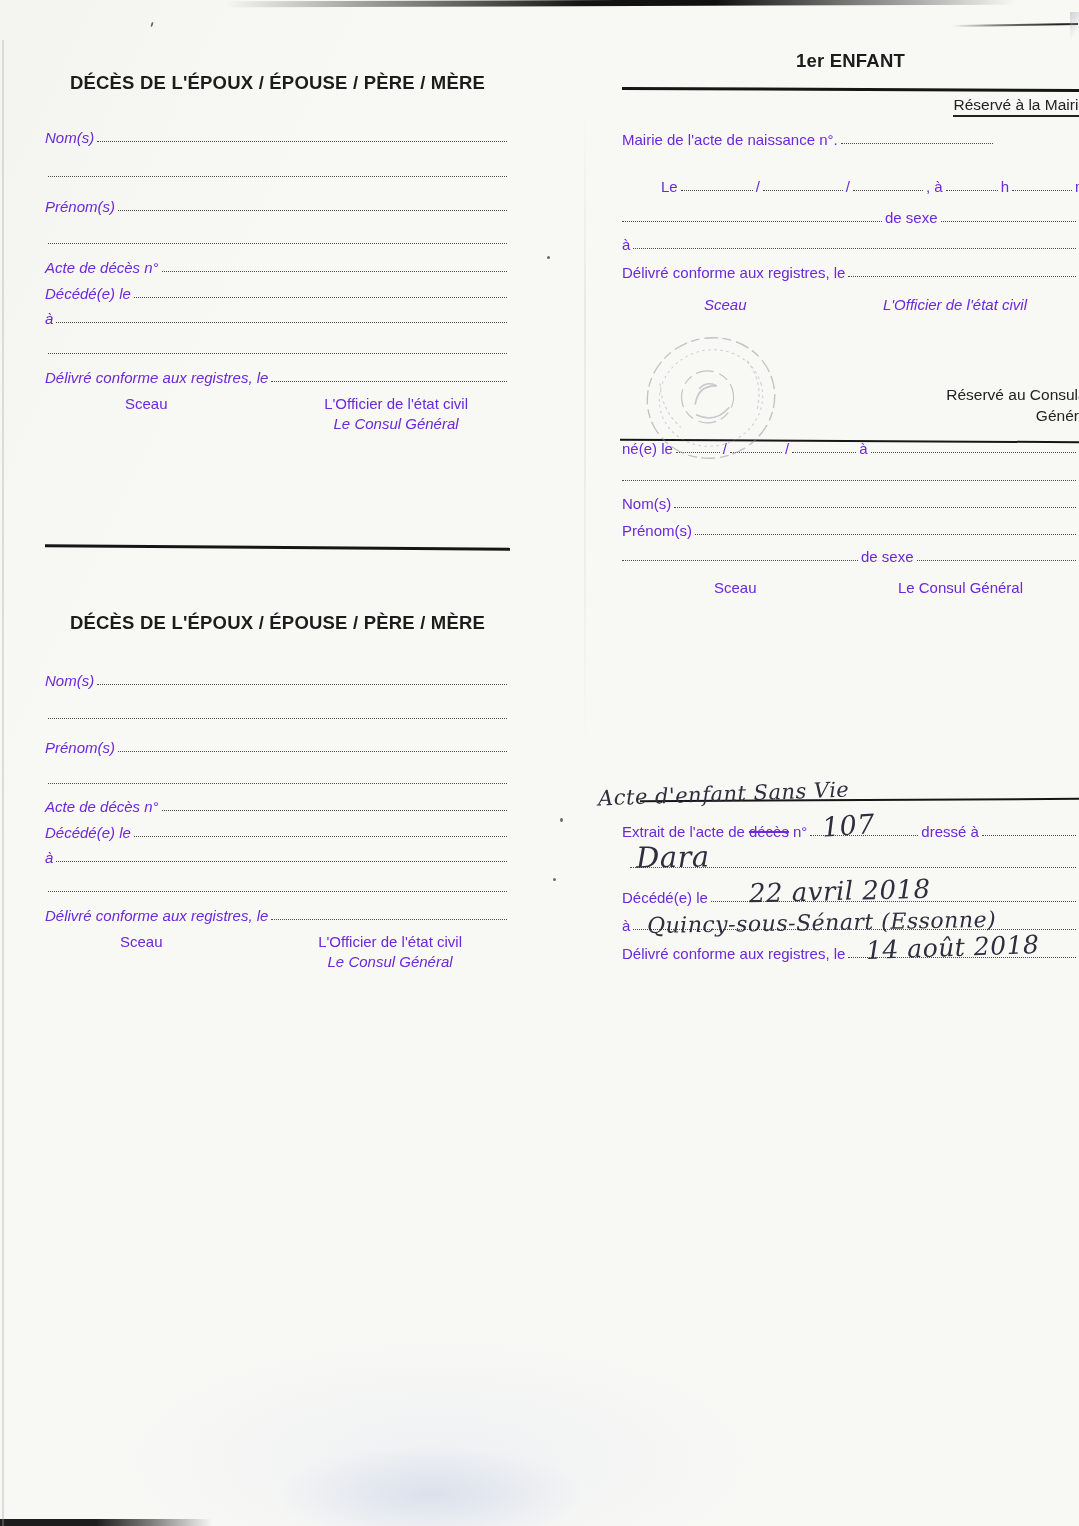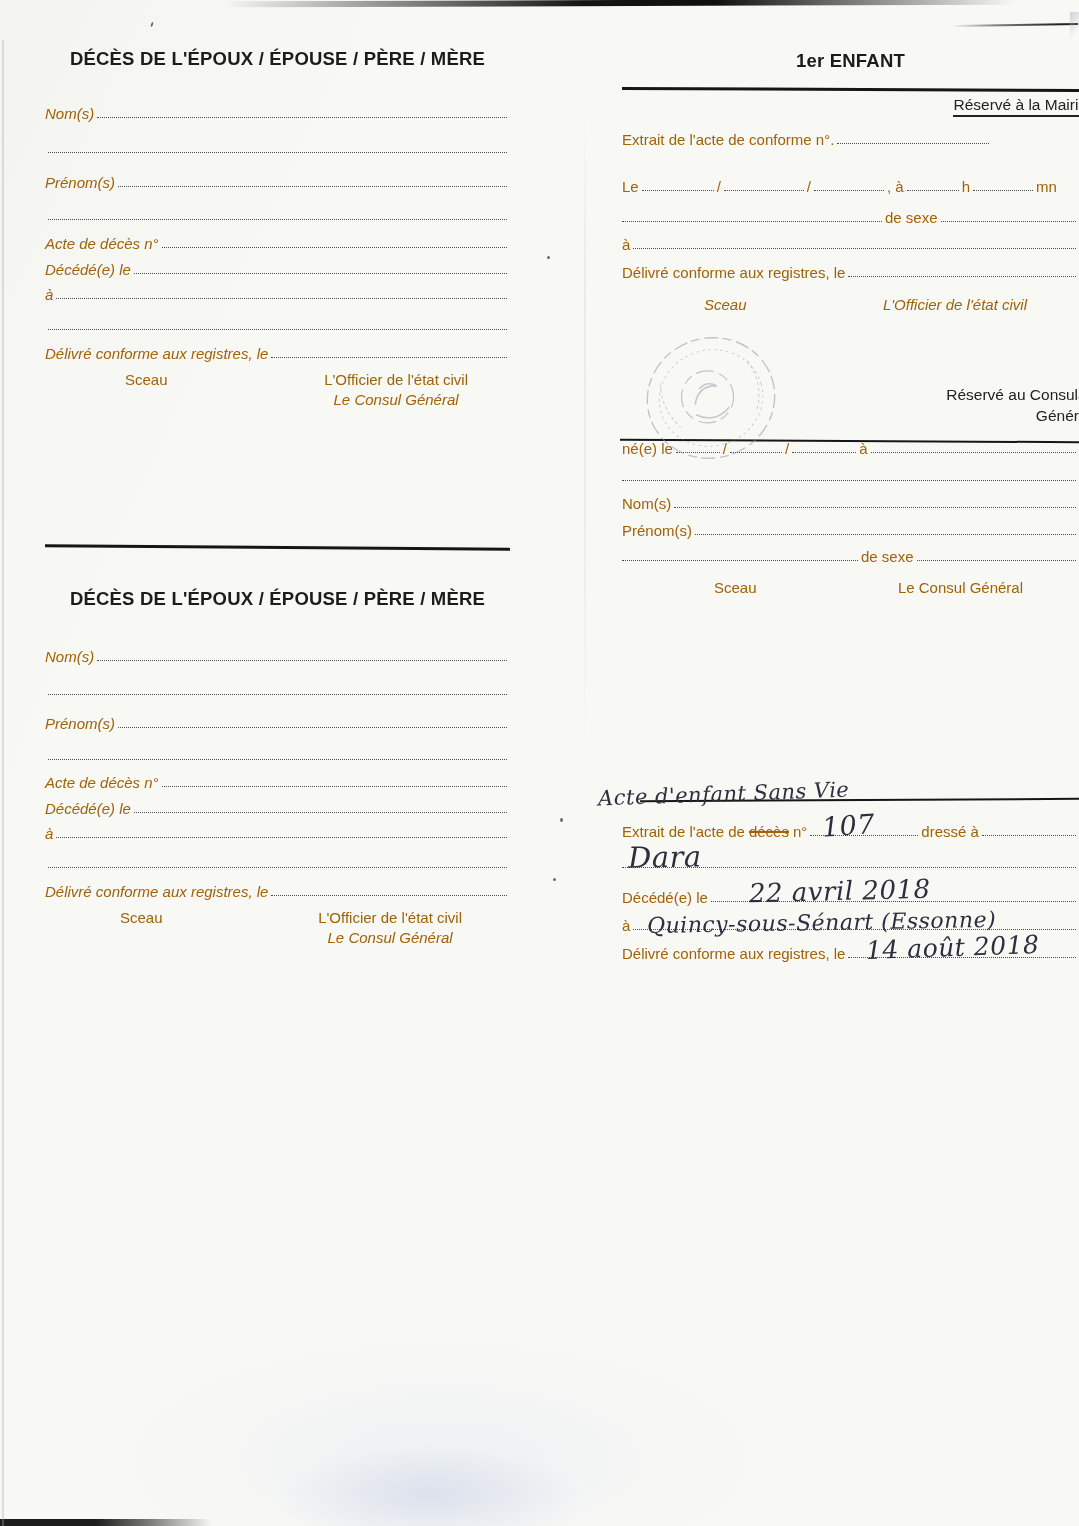--- a/index.html
+++ b/index.html
@@ -8,35 +8,35 @@
     background:
       radial-gradient(ellipse 220px 70px at 430px 1495px, rgba(186,198,226,.40), rgba(186,198,226,0) 70%),
       radial-gradient(ellipse 420px 160px at 440px 1460px, rgba(205,214,235,.22), rgba(205,214,235,0) 75%),
       linear-gradient(115deg, rgba(235,235,230,.35) 0%, rgba(255,255,255,0) 22%),
       linear-gradient(0deg,#f8f8f5,#f8f8f5);
     font-family:"Liberation Sans", sans-serif;
     color:#2b2b2b;
   }
   
   .row{display:flex;align-items:flex-end;}
-  .lab{white-space:nowrap;font-size:15px;line-height:1.05;color:#a16207;}
+  .lab{white-space:nowrap;font-size:15px;line-height:1.05;color:#6d28d9;}
   .d{flex:1 1 auto;height:0;border-bottom:1.7px dotted #4c4c4c;margin:0 3px 4px 3px;position:relative;}
   .d.fix{flex:0 0 auto;}
   .sec-title{font-weight:bold;font-size:18.5px;color:#1c1c1c;text-align:center;letter-spacing:.2px;}
   .it{font-style:italic;}
   .sig{display:flex;align-items:flex-start;}
   .st{text-decoration:line-through;text-decoration-thickness:1.8px;}
   .hand{
     position:absolute;font-family:"DejaVu Serif", serif;font-style:italic;
     color:#2e2e3e;white-space:nowrap;line-height:1;letter-spacing:.5px;
   }
   .hline{position:absolute;background:#161616;}
   .reserved{font-size:15.5px;color:#222;}
   
-  .leftsec{position:absolute;left:45px;width:465px;}
+  .leftsec{position:absolute;left:45px;width:465px;margin-top:24px;}
   .leftsec .lab{font-style:italic;}
   .rightcol{position:absolute;left:622px;top:50px;width:457px;}
   .decesblk{position:absolute;left:622px;top:798px;width:457px;}
   
   .artifact{position:absolute;pointer-events:none;}
   .speck{position:absolute;background:#6b6b6b;border-radius:50%;}
 </style>
 </head>
 <body>
 
@@ -150,25 +150,25 @@
 </div>
 
 <div class="rightcol">
   <div class="sec-title">1er ENFANT</div>
 
   <div style="text-align:right;margin:24px -8px 0 0;">
     <span class="reserved" style="border-bottom:2px solid #222;padding-bottom:2px;">Réservé à la Mairie</span>
   </div>
 
   <div class="row" style="height:34px;">
-    <span class="lab">Extrait de l'acte de conforme n°.</span>
+    <span class="lab">Mairie de l'acte de naissance n°.</span>
     <span class="d fix" style="width:152px;"></span>
   </div>
 
-  <div class="row" style="height:47px;">
+  <div class="row" style="height:47px;margin-left:39px;">
     <span class="lab">Le</span>
     <span class="d fix" style="width:72px;"></span>
     <span class="lab">/</span>
     <span class="d fix" style="width:80px;"></span>
     <span class="lab">/</span>
     <span class="d fix" style="width:70px;"></span>
     <span class="lab">, à</span>
     <span class="d fix" style="width:52px;"></span>
     <span class="lab">h</span>
     <span class="d fix" style="width:60px;"></span>
@@ -262,21 +262,21 @@
     <span class="lab st" style="margin-left:4px;">décès</span>
     <span class="lab" style="margin-left:4px;">n°</span>
     <span class="d fix" style="width:108px;">
       <span class="hand" style="left:12px;bottom:-4px;font-size:27px;transform:rotate(-4deg);">107</span>
     </span>
     <span class="lab">dressé à</span>
     <span class="d"></span>
   </div>
 
   <div class="row" style="height:32px;">
-    <span class="d" style="margin-left:0;">
+    <span class="d" style="margin-left:8px;">
       <span class="hand" style="left:6px;bottom:-5px;font-size:29px;transform:rotate(-1deg);">Dara</span>
     </span>
   </div>
 
   <div class="row" style="height:34px;">
     <span class="lab">Décédé(e) le</span>
     <span class="d">
       <span class="hand" style="left:38px;bottom:-3px;font-size:26px;transform:rotate(-1.5deg);">22 avril 2018</span>
     </span>
   </div>

